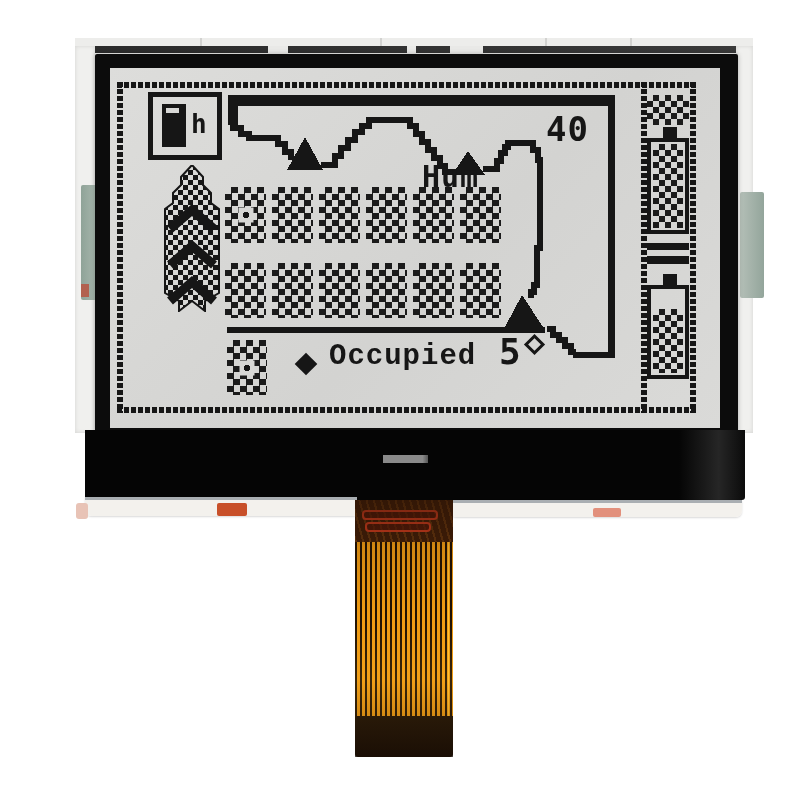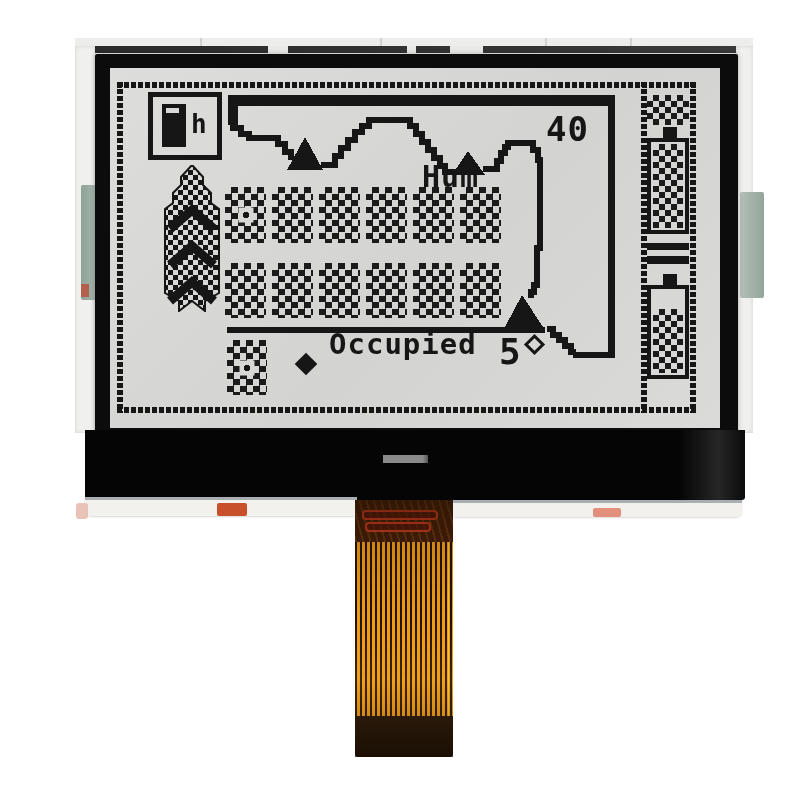--- a/index.html
+++ b/index.html
@@ -37,21 +37,21 @@
   .icon-box{border:5px solid #161616;background:rgba(0,0,0,0);}
   .box-top{left:38px;top:24px;width:64px;height:58px;}
   .box-bot{left:38px;top:254px;width:64px;height:56px;}
   .batt-h{position:absolute;left:9px;top:7px;width:24px;height:43px;background:#161616;}
   .batt-h-dash{position:absolute;left:4px;top:4px;width:13px;height:5px;background:#d7d7d5;}
   .h-label{position:absolute;left:38px;top:14px;font-size:26px;font-weight:bold;color:#161616;line-height:1;}
   .off-label{position:absolute;left:6px;top:10px;font-size:26px;font-weight:bold;color:#161616;line-height:1;letter-spacing:1px;}
   .t{position:absolute;font-weight:bold;color:#161616;line-height:1;letter-spacing:1px;}
   .hum{left:312px;top:46px;font-size:30px;margin-top:48px;}
   .hum-val{left:436px;top:44px;font-size:34px;}
-  .occ{left:219px;top:262px;font-size:29px;}
+  .occ{left:219px;top:274px;font-size:29px;font-family:Liberation Mono, monospace;}
   .temp{left:389px;top:266px;font-size:36px;}
   .deg{left:417px;top:269px;width:9px;height:9px;border:3px solid #161616;transform:rotate(45deg);}
   .dia{left:188px;top:288px;width:16px;height:16px;background:#161616;transform:rotate(45deg);}
   .stat-blk{left:117px;top:272px;width:40px;height:55px;background-size:13px 13px;}
 
   
   .sig{left:537px;top:27px;width:42px;height:30px;background-size:12px 12px;}
   .nub{position:absolute;width:14px;height:11px;background:#161616;left:553px;}
   .batt{position:absolute;left:537px;width:42px;border:4px solid #161616;box-sizing:border-box;}
   .batt-fill{position:absolute;background-size:12px 12px;}

